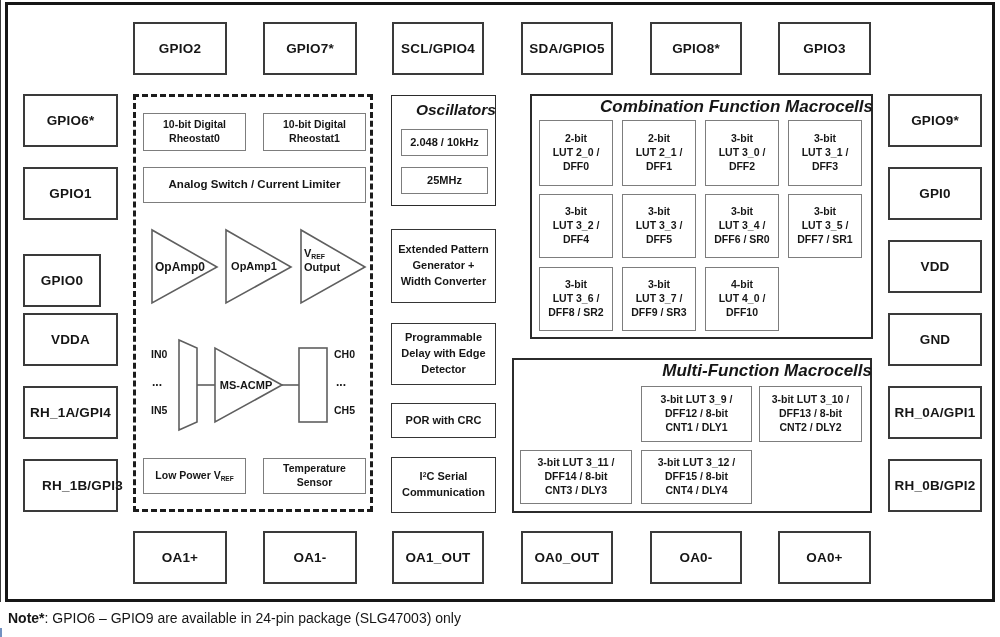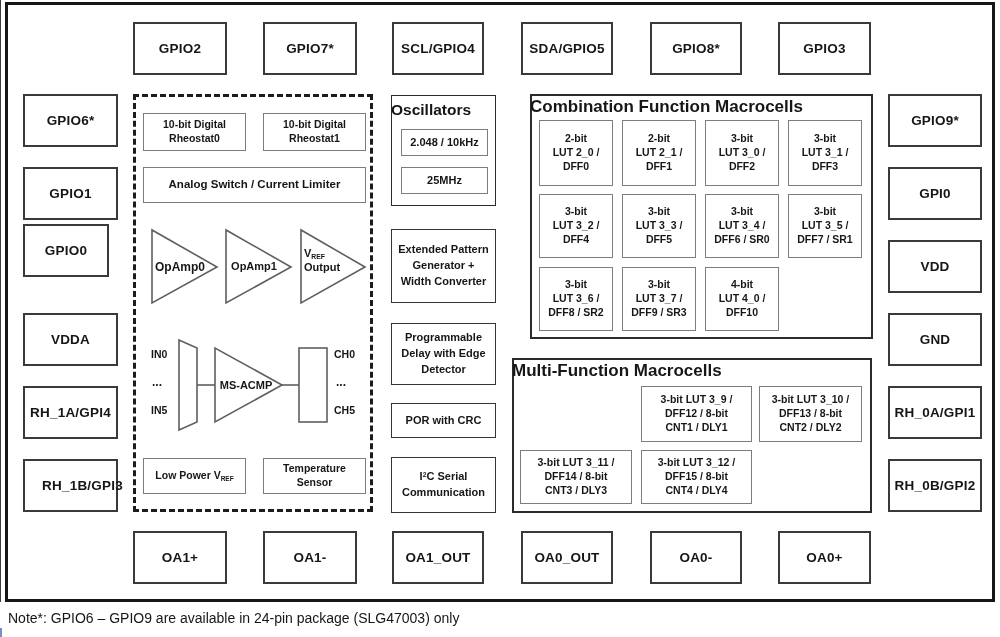--- a/index.html
+++ b/index.html
@@ -16,32 +16,32 @@
     border:1.6px solid #7d7d7d;background:#fff;display:flex;flex-direction:column;
     align-items:center;justify-content:center;text-align:center;
     font-size:10.5px;font-weight:600;line-height:1.32;
   }
   .dbox{
     border:1.8px solid #353535;background:#fff;display:flex;flex-direction:column;
     align-items:center;justify-content:center;text-align:center;
     font-size:11px;font-weight:600;line-height:1.45;
   }
   .secbox{border:2px solid #2b2b2b;background:#fff;}
-  .sectitle{text-align:left;font-size:17px;font-weight:600;white-space:nowrap;}
+  .sectitle{text-align:right;font-size:17px;font-weight:600;white-space:nowrap;font-style:italic;}
   .cell{
     border:1.5px solid #7d7d7d;background:#fff;display:flex;flex-direction:column;
     align-items:center;justify-content:center;text-align:center;
     font-size:10.5px;font-weight:600;line-height:1.33;white-space:nowrap;
   }
   .alabel{position:absolute;font-size:10.5px;font-weight:600;line-height:1;white-space:nowrap;}
   .dashed{border:3px dashed #1c1c1c;}
   sub{font-size:62%;vertical-align:-0.28em;}
   sup{font-size:62%;vertical-align:0.45em;}
   .note{font-size:14px;white-space:nowrap;}
-  .note b{font-weight:400;}
+  .note b{font-weight:700;}
   svg{display:block;}
 </style>
 </head>
 <body>
 
 <div id="stage">
 
   <div class="abs" style="left:0;top:0;width:1px;height:602px;background:#3c3c3c;"></div>
   <div class="abs" style="left:0;top:628px;width:2px;height:9px;background:#7291c1;"></div>
 
@@ -49,21 +49,21 @@
 
   <div class="abs pin" style="left:133px;top:22px;width:94px;height:53px;">GPIO2</div>
   <div class="abs pin" style="left:263px;top:22px;width:94px;height:53px;">GPIO7*</div>
   <div class="abs pin" style="left:392px;top:22px;width:92px;height:53px;">SCL/GPIO4</div>
   <div class="abs pin" style="left:521px;top:22px;width:92px;height:53px;">SDA/GPIO5</div>
   <div class="abs pin" style="left:650px;top:22px;width:92px;height:53px;">GPIO8*</div>
   <div class="abs pin" style="left:778px;top:22px;width:93px;height:53px;">GPIO3</div>
 
   <div class="abs pin" style="left:23px;top:94px;width:95px;height:53px;">GPIO6*</div>
   <div class="abs pin" style="left:23px;top:167px;width:95px;height:53px;">GPIO1</div>
-  <div class="abs pin" style="left:23px;top:224px;width:86px;height:53px;">GPIO0</div>
+  <div class="abs pin" style="left:23px;top:254px;width:78px;height:53px;">GPIO0</div>
   <div class="abs pin" style="left:23px;top:313px;width:95px;height:53px;">VDDA</div>
   <div class="abs pin" style="left:23px;top:386px;width:95px;height:53px;">RH_1A/GPI4</div>
   <div class="abs pin" style="left:23px;top:459px;width:95px;height:53px;padding-left:24px;">RH_1B/GPI3</div>
 
   <div class="abs pin" style="left:888px;top:94px;width:94px;height:53px;">GPIO9*</div>
   <div class="abs pin" style="left:888px;top:167px;width:94px;height:53px;">GPI0</div>
   <div class="abs pin" style="left:888px;top:240px;width:94px;height:53px;">VDD</div>
   <div class="abs pin" style="left:888px;top:313px;width:94px;height:53px;">GND</div>
   <div class="abs pin" style="left:888px;top:386px;width:94px;height:53px;">RH_0A/GPI1</div>
   <div class="abs pin" style="left:888px;top:459px;width:94px;height:53px;">RH_0B/GPI2</div>

